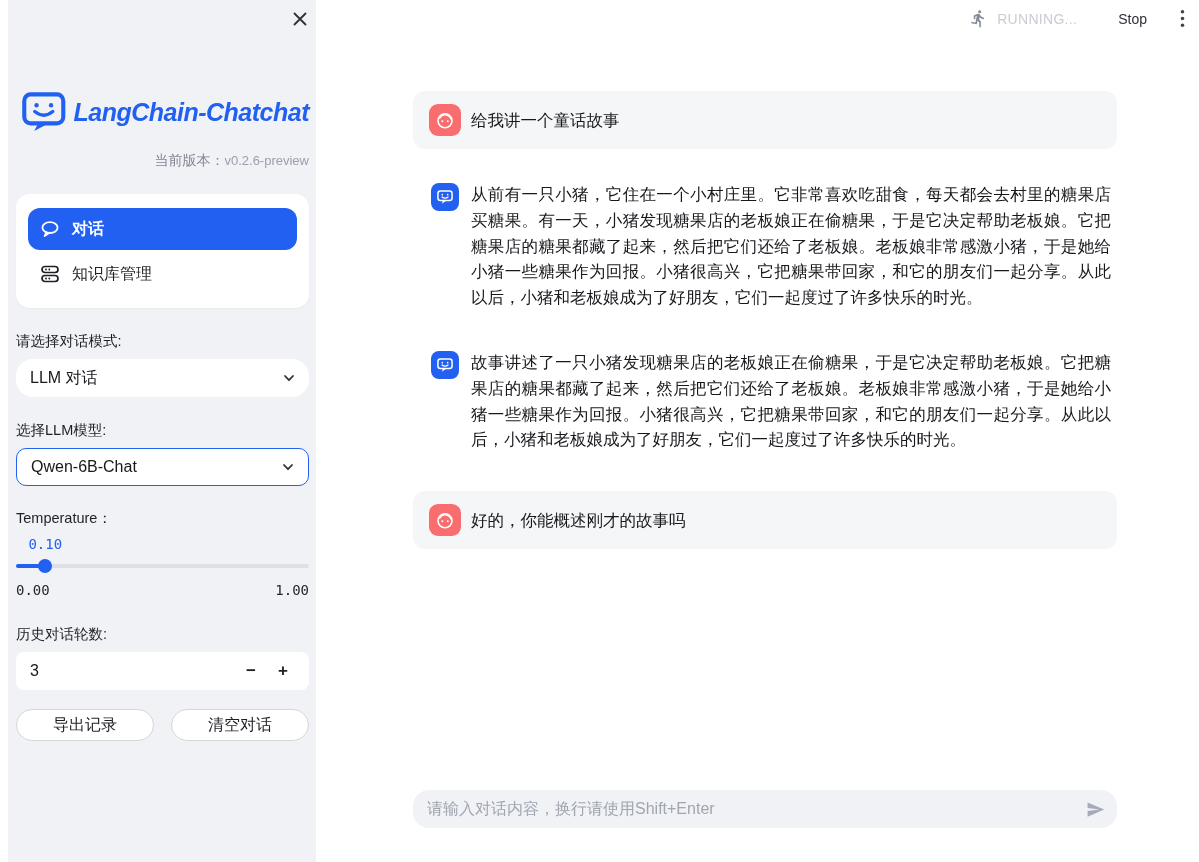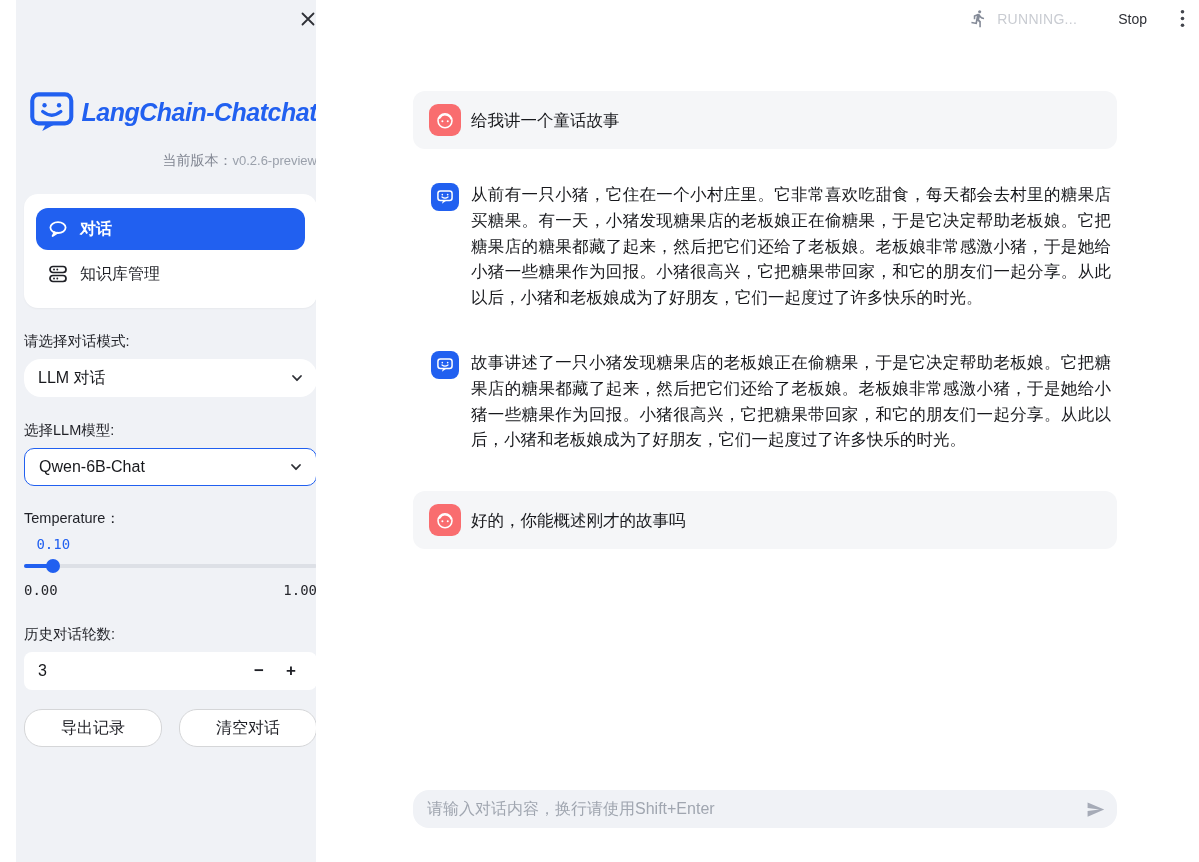--- a/index.html
+++ b/index.html
@@ -1,19 +1,19 @@
 <!DOCTYPE html>
 <html style="--primary: #2160f0; --user-avatar: #f96d6f;"><head>
 <meta charset="utf-8">
 <style>
   html,body{margin:0;padding:0;width:1199px;height:862px;overflow:hidden;
     font-family:"Liberation Sans","DejaVu Sans",sans-serif;background:#ffffff;color:#17181c;}
   .mono{font-family:"DejaVu Sans Mono","Liberation Mono",monospace;}
   
-  .sidebar{position:absolute;left:16px;top:0;width:316px;height:862px;background:#f0f2f6;box-sizing:border-box;padding:0 15px 0 8px;}
+  .sidebar{position:absolute;left:8px;top:0;width:316px;height:862px;background:#f0f2f6;box-sizing:border-box;padding:0 15px 0 8px;}
   .close-btn{position:absolute;top:9px;right:14px;width:20px;height:20px;cursor:pointer;display:flex;align-items:center;justify-content:center;}
   .logo-row{display:flex;align-items:center;gap:8px;margin:92px 0 0 6px;}
   .logo-text{font-size:25px;font-weight:bold;font-style:italic;color:var(--primary);letter-spacing:-0.5px;white-space:nowrap;}
   .version-row{text-align:right;margin-top:18px;padding-right:0;}
   .version-label{font-size:14px;color:#818692;}
   .version-value{font-size:13px;color:#9aa0ab;}
   .menu-card{background:#ffffff;border-radius:14px;margin-top:24px;padding:14px 12px;box-shadow:0 1px 2px rgba(0,0,0,0.04);}
   .menu-item{display:flex;align-items:center;gap:12px;height:42px;border-radius:12px;padding:0 12px;font-size:16px;cursor:pointer;}
   .menu-item.active{background:var(--primary);color:#ffffff;font-weight:bold;}
   .menu-item.inactive{color:#1f2026;margin-top:4px;height:40px;}
@@ -27,21 +27,21 @@
   .slider-track{position:absolute;top:6px;left:0;right:0;height:4px;border-radius:2px;background:#dde0e6;}
   .slider-fill{position:absolute;top:6px;left:0;width:10%;height:4px;border-radius:2px;background:var(--primary);}
   .slider-thumb{position:absolute;top:1px;left:10%;width:14px;height:14px;border-radius:50%;background:var(--primary);transform:translateX(-50%);}
   .slider-minmax{display:flex;justify-content:space-between;font-size:14px;color:#26272c;margin-top:8px;}
   
   .number-input{background:#ffffff;border-radius:8px;height:38px;display:flex;align-items:center;padding:0 10px 0 14px;font-size:16px;box-sizing:border-box;}
   .number-value{flex:1;}
   .step-btn{width:32px;height:32px;border:none;background:transparent;font-size:17px;font-weight:600;color:#1f2026;cursor:pointer;display:flex;align-items:center;justify-content:center;}
   
   .btn-row{display:flex;gap:17px;margin-top:19px;}
-  .side-btn{flex:1;height:38px;background:#ffffff;border:1px solid #d5d6d8;border-radius:18px;font-size:16px;color:#1f2026;cursor:pointer;display:flex;align-items:center;justify-content:center;font-family:inherit;}
+  .side-btn{flex:1;height:32px;background:#ffffff;border:1px solid #d5d6d8;border-radius:18px;font-size:16px;color:#1f2026;cursor:pointer;display:flex;align-items:center;justify-content:center;font-family:inherit;}
   
   .main{position:absolute;left:316px;top:0;width:883px;height:862px;background:#ffffff;}
   .header-right{position:absolute;top:7px;right:12px;display:flex;align-items:center;gap:9px;}
   .status-text{font-size:14px;color:#c9ccd2;letter-spacing:0.3px;}
   .stop-btn{font-size:14px;color:#2e3036;margin-left:26px;cursor:pointer;background:none;border:none;font-family:inherit;}
   .dots-btn{margin-left:16px;cursor:pointer;display:flex;align-items:center;padding:2px;}
   .chat-col{position:absolute;left:97px;top:0;width:704px;}
   .msg{box-sizing:border-box;}
   .msg-user{display:flex;align-items:center;gap:10px;background:#f5f6f8;border-radius:12px;padding:13px 16px;}
   .msg-assistant{display:flex;align-items:flex-start;gap:12px;padding:0 6px 0 18px;}

